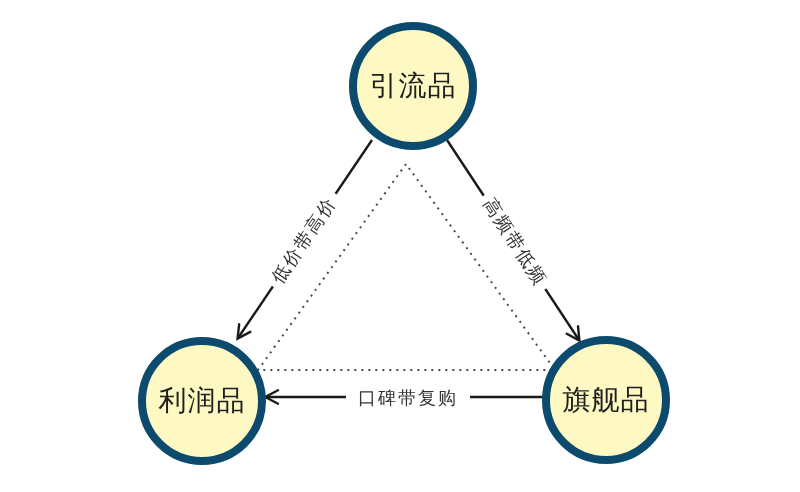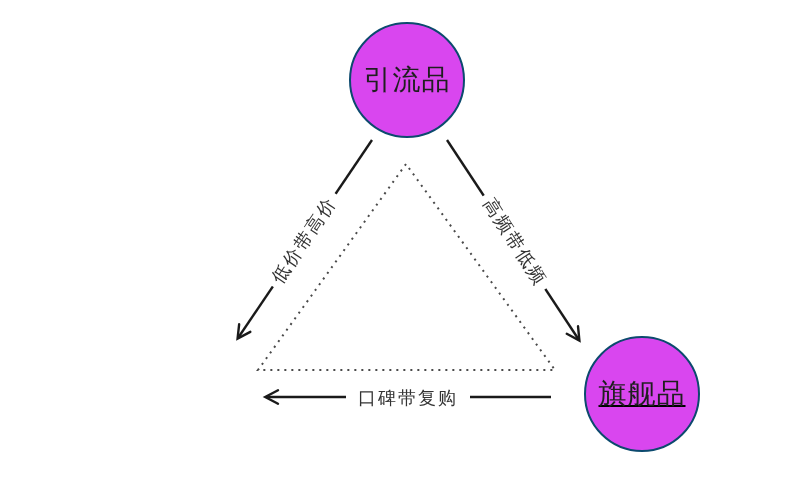--- a/index.html
+++ b/index.html
@@ -19,31 +19,31 @@
     position: absolute;
     left: 0;
     top: 0;
     width: 800px;
     height: 492px;
   }
   .node {
     position: absolute;
     width: 112px;
     height: 112px;
-    border: 2px solid #0c4a6e;
+    border: 8px solid #0c4a6e;
     border-radius: 50%;
-    background: #d946ef;
+    background: #fef9c3;
     display: flex;
     align-items: center;
     justify-content: center;
     box-sizing: content-box;
   }
   .node-top { left: 349px; top: 22px; }
   .node-bl  { left: 138px; top: 337px; }
-  .node-br  { left: 584px; top: 336px; text-decoration: underline; }
+  .node-br  { left: 542px; top: 336px; }
   .node-label {
     font-size: 28px;
     color: #1f1f1f;
     letter-spacing: 1px;
     white-space: nowrap;
   }
   .edge-label {
     position: absolute;
     font-size: 18px;
     color: #333333;
@@ -88,20 +88,23 @@
 
     <line x1="447" y1="140" x2="579" y2="340" stroke="#1a1a1a" stroke-width="2.4" marker-end="url(#arrowhead)"></line>
 
     <line x1="551" y1="397" x2="266" y2="397" stroke="#1a1a1a" stroke-width="2.4" marker-end="url(#arrowhead)"></line>
   </svg>
 
   <div class="node node-top">
     <span class="node-label">引流品</span>
   </div>
 
+  <div class="node node-bl">
+    <span class="node-label">利润品</span>
+  </div>
 
   <div class="node node-br">
     <span class="node-label">旗舰品</span>
   </div>
 
   <div class="edge-label rot-left">低价带高价</div>
 
   <div class="edge-label rot-right">高频带低频</div>
 
   <div class="edge-label horiz">口碑带复购</div>

